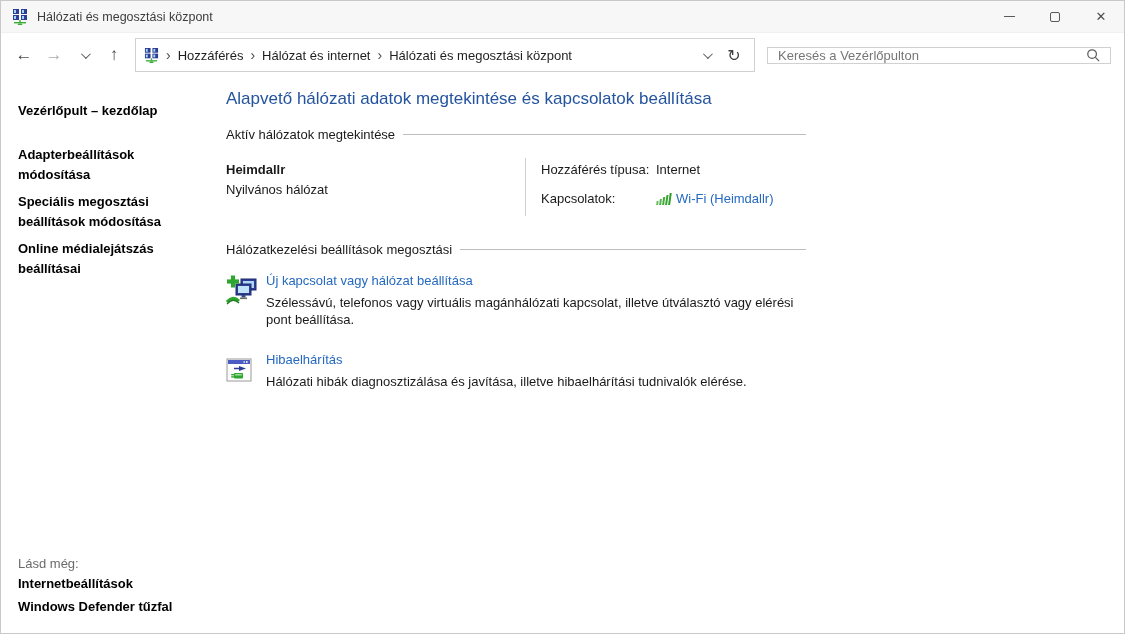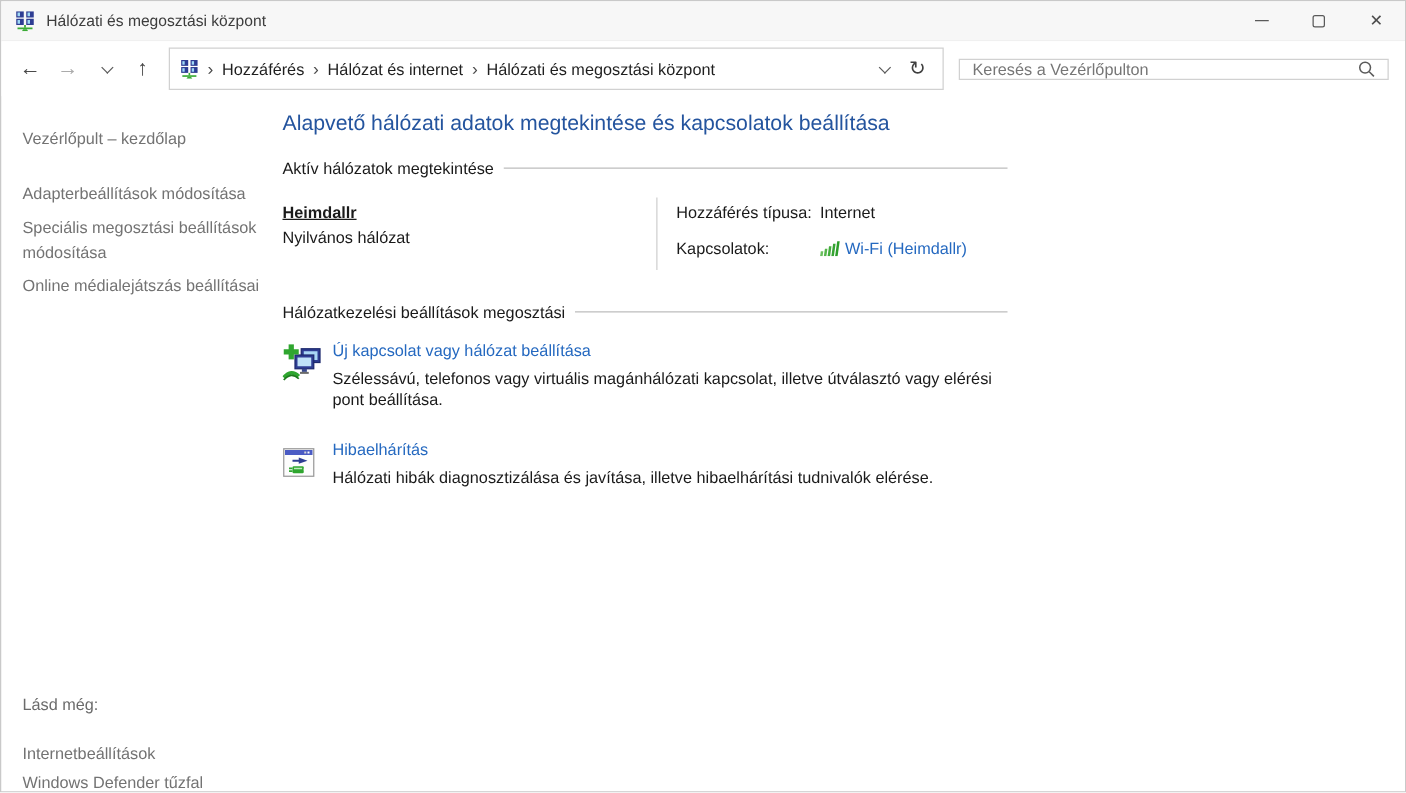--- a/index.html
+++ b/index.html
@@ -27,35 +27,35 @@
   .addr-spacer { flex:1; }
   .addr-btn { width:28px; height:28px; display:flex; align-items:center; justify-content:center; color:#4a4a4a; }
   .refresh-glyph { font-size:16px; color:#3f3f3f; }
   .searchbox { flex:1; height:17px; margin-left:12px; border:1px solid #d1d1d1; display:flex; align-items:flex-end; padding:0 9px 0 10px; background:#fff;gap:24px; }
   .searchbox input { flex:1; border:none; outline:none; font-family:inherit; font-size:13px; color:#1a1a1a; background:transparent; }
   .searchbox input::placeholder { color:#767676; }
 
   
   .content { position:relative; height:556px; }
   .sidebar { position:absolute; left:17px; top:24px; width:192px; line-height:20px; }
-  .side-link { color:#737373; cursor:pointer; margin-bottom:7px; }
+  .side-link { color:#000000; cursor:pointer; margin-bottom:7px;font-weight:bold; }
   .side-home { margin-bottom:24px; }
   .see-also { position:absolute; left:17px; top:477px; line-height:20px; }
-  .see-also .hdr { color:#6b6b6b; margin-bottom:19px; }
+  .see-also .hdr { color:#6b6b6b; margin-bottom:0; }
   .see-also .side-link { margin-bottom:3px; }
 
   .main { position:absolute; left:225px; top:10px; width:580px; }
   h1.page-heading { font-size:17px; font-weight:400; color:#24549e; line-height:24px; }
   .section-head { display:flex; align-items:center; margin-top:16px; }
   .section-head .lbl { white-space:nowrap; padding-right:8px; color:#1a1a1a; }
   .section-head .rule { flex:1; border-top:1px solid #bdbdbd; }
 
   .network-row { display:flex; margin-top:16px; min-height:58px; }
   .net-left { width:299px; padding-top:4px; }
-  .net-name { font-weight:bold;text-decoration:underline; }
+  .net-name { font-weight:bold; }
   .net-type { margin-top:5px; }
   .net-divider { border-left:1px solid #cfcfcf; }
   .net-right { padding-left:15px; padding-top:4px; display:grid; grid-template-columns:115px auto; row-gap:4px; align-items:start; }
   .net-label { color:#1a1a1a; }
   .net-value { color:#1a1a1a; }
   .conn-cell { display:flex; align-items:center; gap:4px; }
   a.link { color:#2569c0; text-decoration:none; cursor:pointer; }
 
   .settings-section { margin-top:26px; }
   .task { display:flex; margin-top:16px; }

